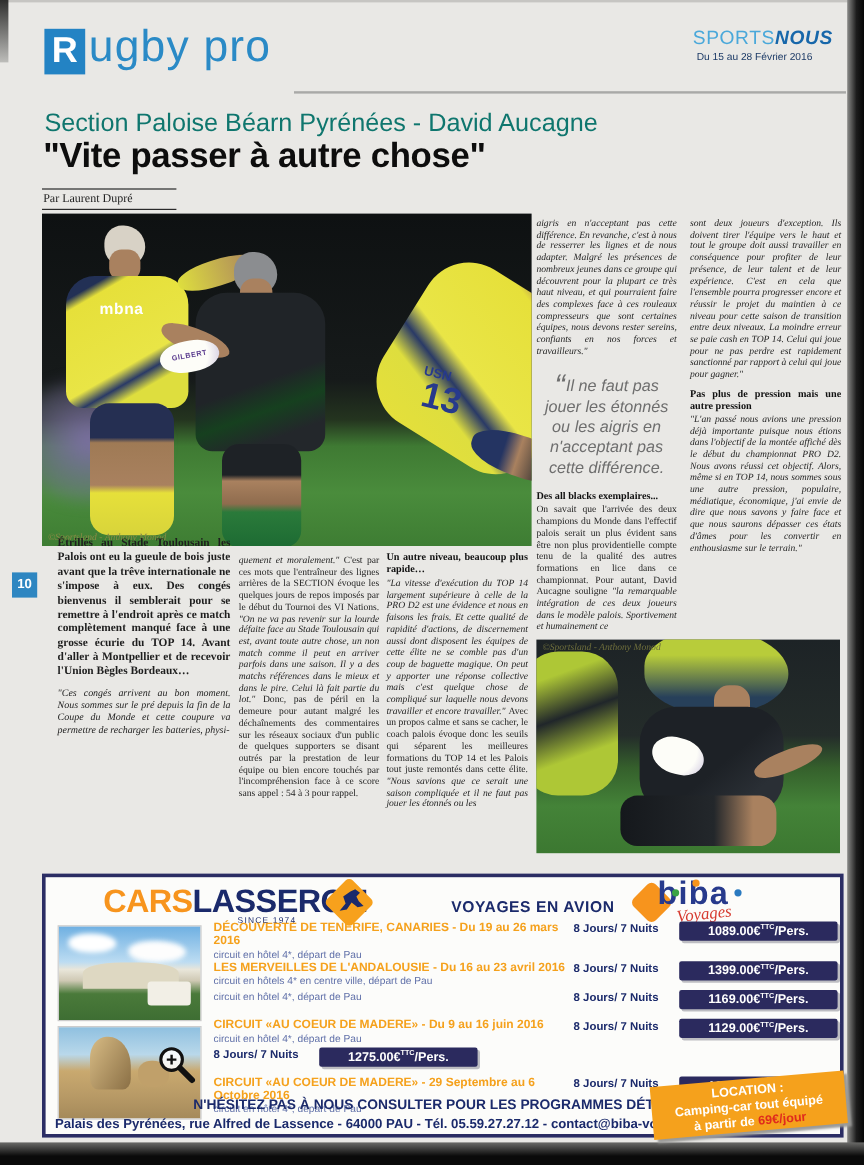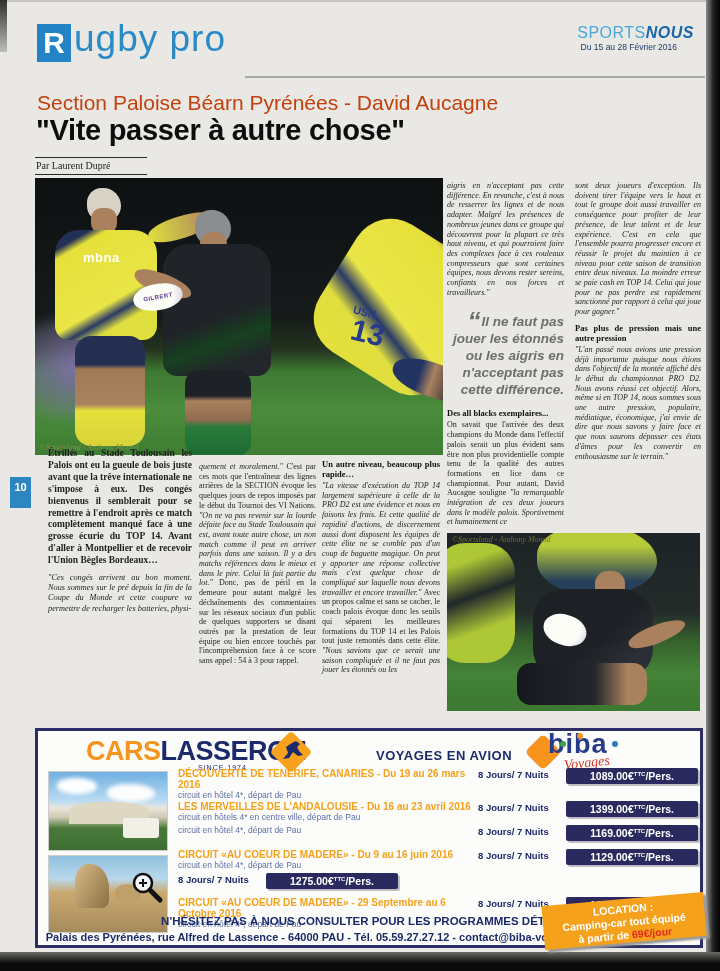--- a/index.html
+++ b/index.html
@@ -13,35 +13,35 @@
   .edge-top{left:0;top:0;width:710px;height:2px;background:#c6c5c2;}
   
   .rtile{left:37px;top:24px;width:34px;height:38px;background:#2383c4;color:#fff;
          font-size:30px;font-weight:bold;text-align:center;line-height:38px;}
   .title-rest{left:74px;top:18px;font-size:37px;color:#2a8ac6;letter-spacing:1px;}
   .brand{right:26px;top:24px;font-size:16px;text-align:right;letter-spacing:.5px;}
   .brand .b1{color:#4aa8da;margin-top:28px;}
   .brand .b2{color:#1767aa;font-weight:bold;font-style:italic;}
   .brand-date{right:43px;top:42px;font-size:8.5px;color:#1c3a66;text-align:right;}
   .header-rule{left:245px;top:76px;width:460px;height:2px;background:#a9a9a7;}
-  .kicker{left:37px;top:91px;font-size:21px;color:#c2410c;}
+  .kicker{left:37px;top:91px;font-size:21px;color:#0f766e;}
   .headline{left:36px;top:114px;font-size:29px;font-weight:bold;color:#0d0d0d;letter-spacing:-.3px;}
   .byrule{left:35px;height:1px;background:#2a2a2a;width:112px;}
   .byline{left:36px;top:160px;font-family:"Liberation Serif",serif;font-size:10px;color:#1a1a1a;}
-  .pagenum{left:10px;top:477px;width:21px;height:31px;background:#2e86c1;color:#fff;font-size:11px;
+  .pagenum{left:10px;top:477px;width:21px;height:21px;background:#2e86c1;color:#fff;font-size:11px;
            font-weight:bold;text-align:center;line-height:21px;}
   
   .serif{font-family:"Liberation Serif",serif;color:#1e1e1e;text-align:justify;}
   .col{font-size:8px;line-height:9.7px;}
   .col i{font-style:italic;}
   .colhead{font-weight:bold;font-size:8.5px;line-height:10px;color:#111;margin:3px 0 2px;}
   .intro{font-size:9.5px;line-height:11.9px;font-weight:bold;}
   .introq{font-size:8.3px;line-height:10.2px;font-style:italic;font-weight:normal;margin-top:6px;}
-  .pullquote{color:#6e6e6e;font-weight:bold;font-style:italic;font-size:13.5px;line-height:17px;
-             font-family:"Liberation Sans",sans-serif;text-align:right;}
+  .pullquote{color:#6e6e6e;font-weight:normal;font-style:italic;font-size:13.5px;line-height:17px;
+             font-family:"Liberation Sans",sans-serif;text-align:center;}
   .pullquote .qmark{font-size:26px;line-height:10px;vertical-align:-4px;margin-right:1px;}
   
   .photo{overflow:hidden;}
   .photo1{left:35px;top:178px;width:408px;height:277px;
       background:linear-gradient(180deg,#0e1112 0%,#161a1a 50%,#24341f 62%,#3f7a33 70%,#4a8c3c 84%,#3e7d33 100%);}
   .photo2{left:447px;top:533px;width:253px;height:178px;
       background:linear-gradient(180deg,#1d2326 0%,#242c2a 45%,#35602c 60%,#448338 78%,#3c7831 100%);}
   .credit{font-family:"Liberation Serif",serif;font-style:italic;font-size:8px;color:#8a8a46;}
   .blob{position:absolute;border-radius:45% 55% 50% 50%;}
   .ball{position:absolute;background:radial-gradient(circle at 40% 40%,#fdfdf8 60%,#cfc8e0);border-radius:50%/55%;

